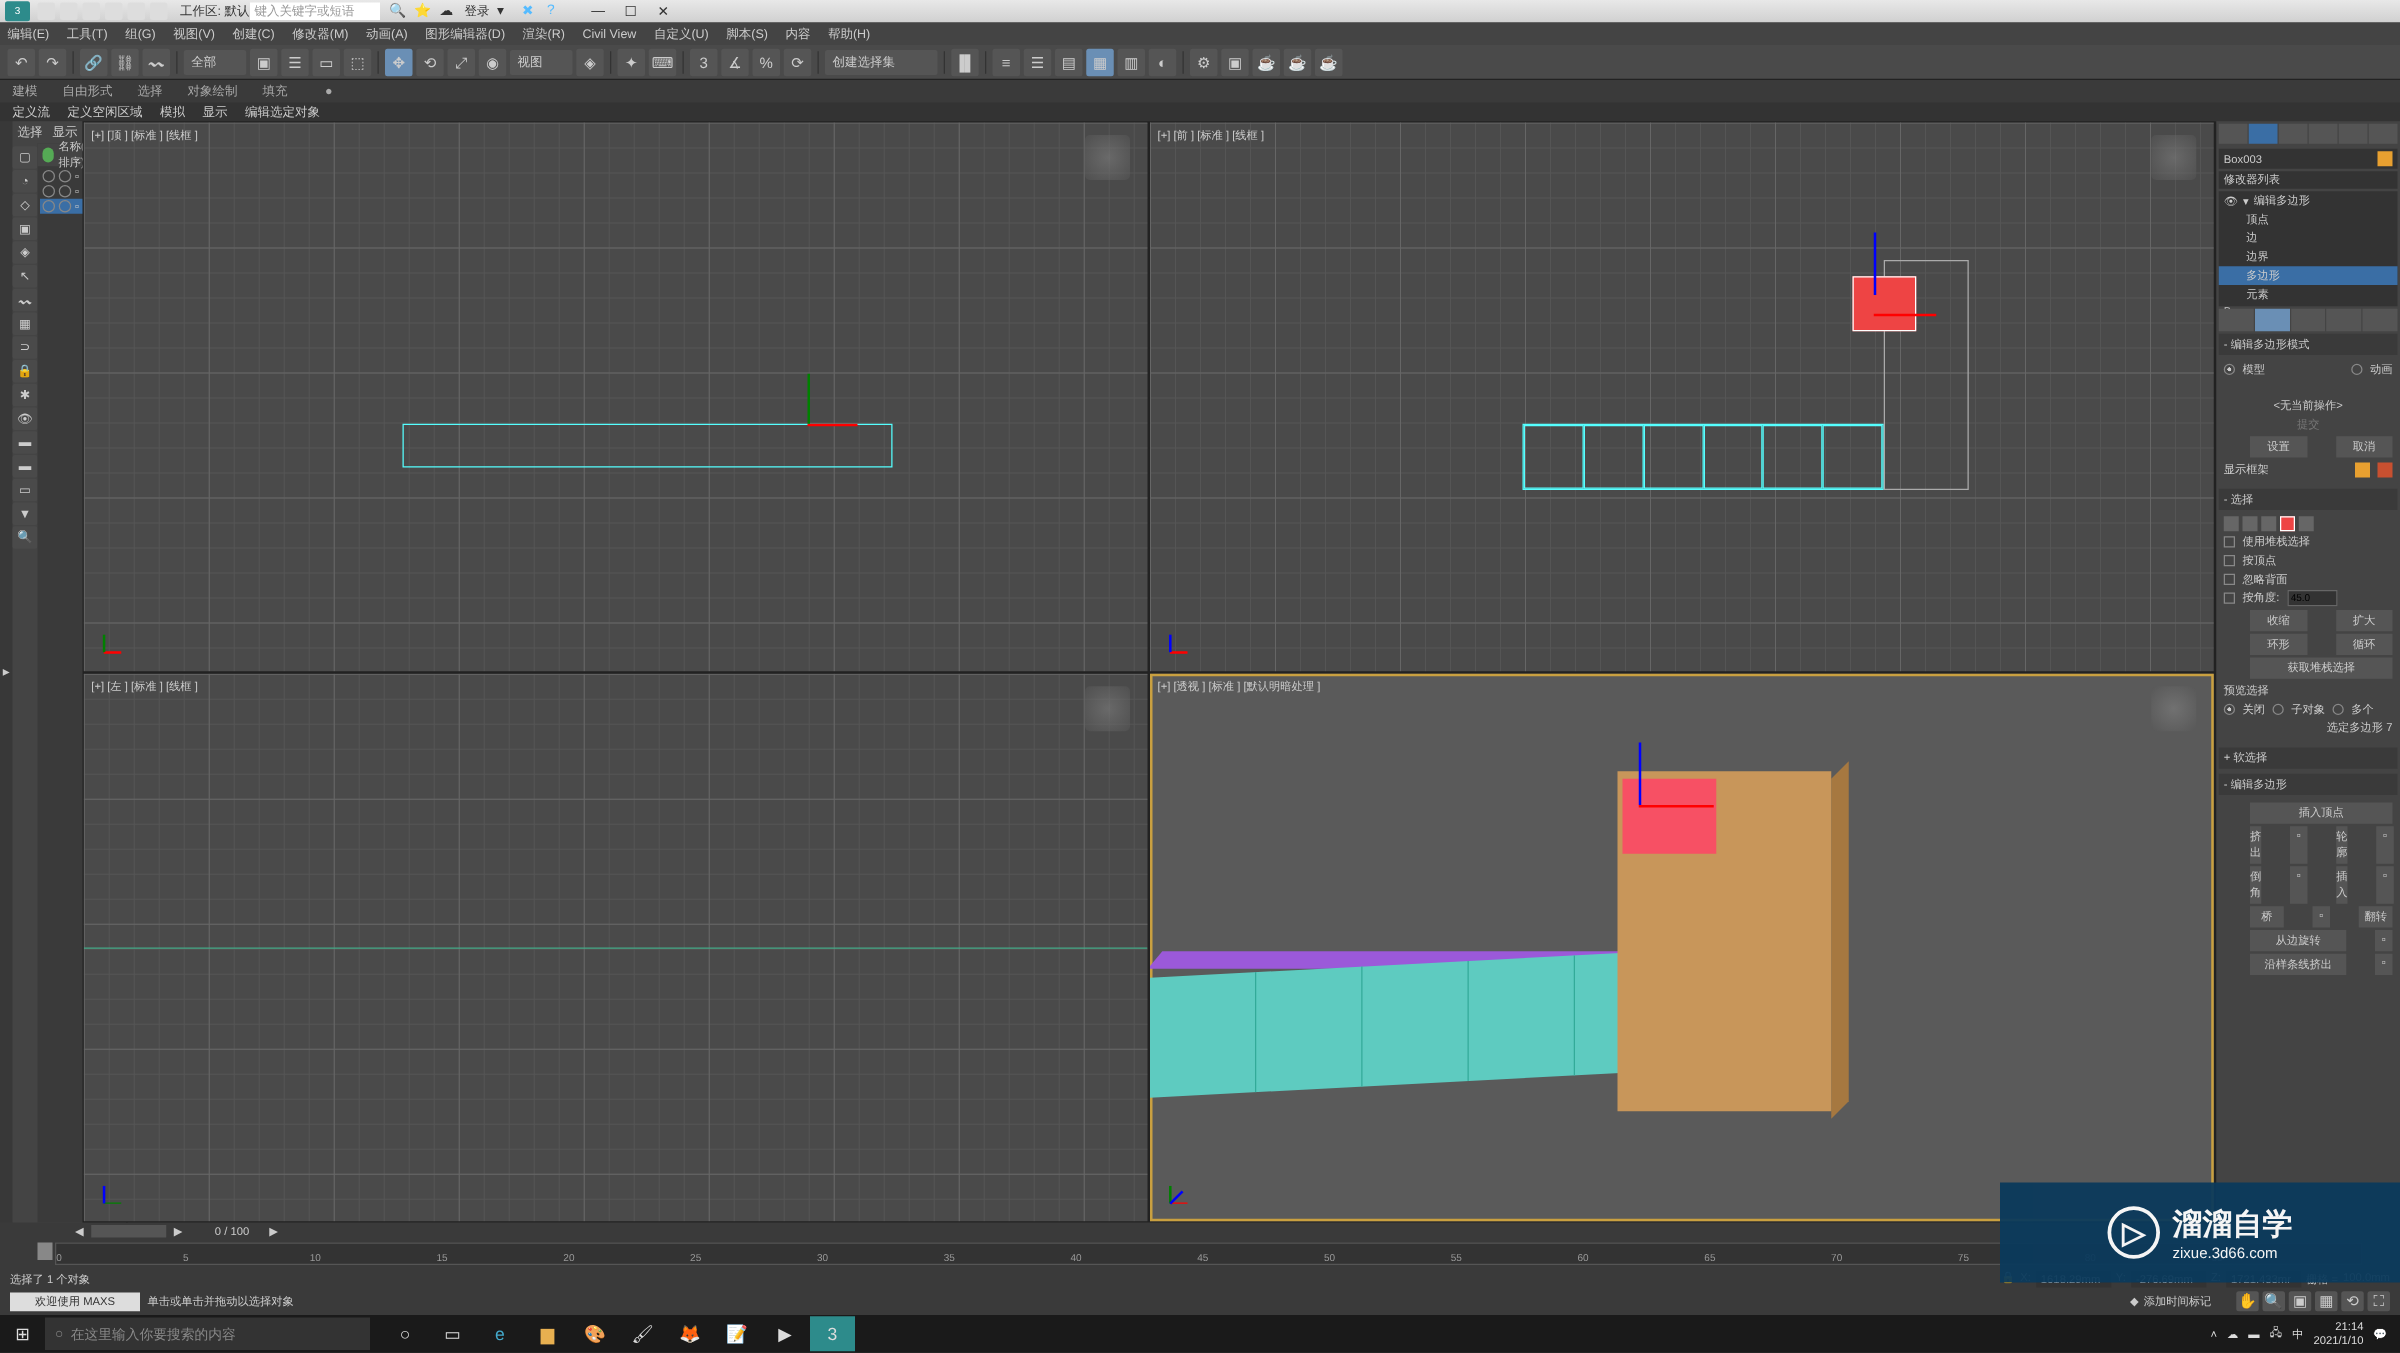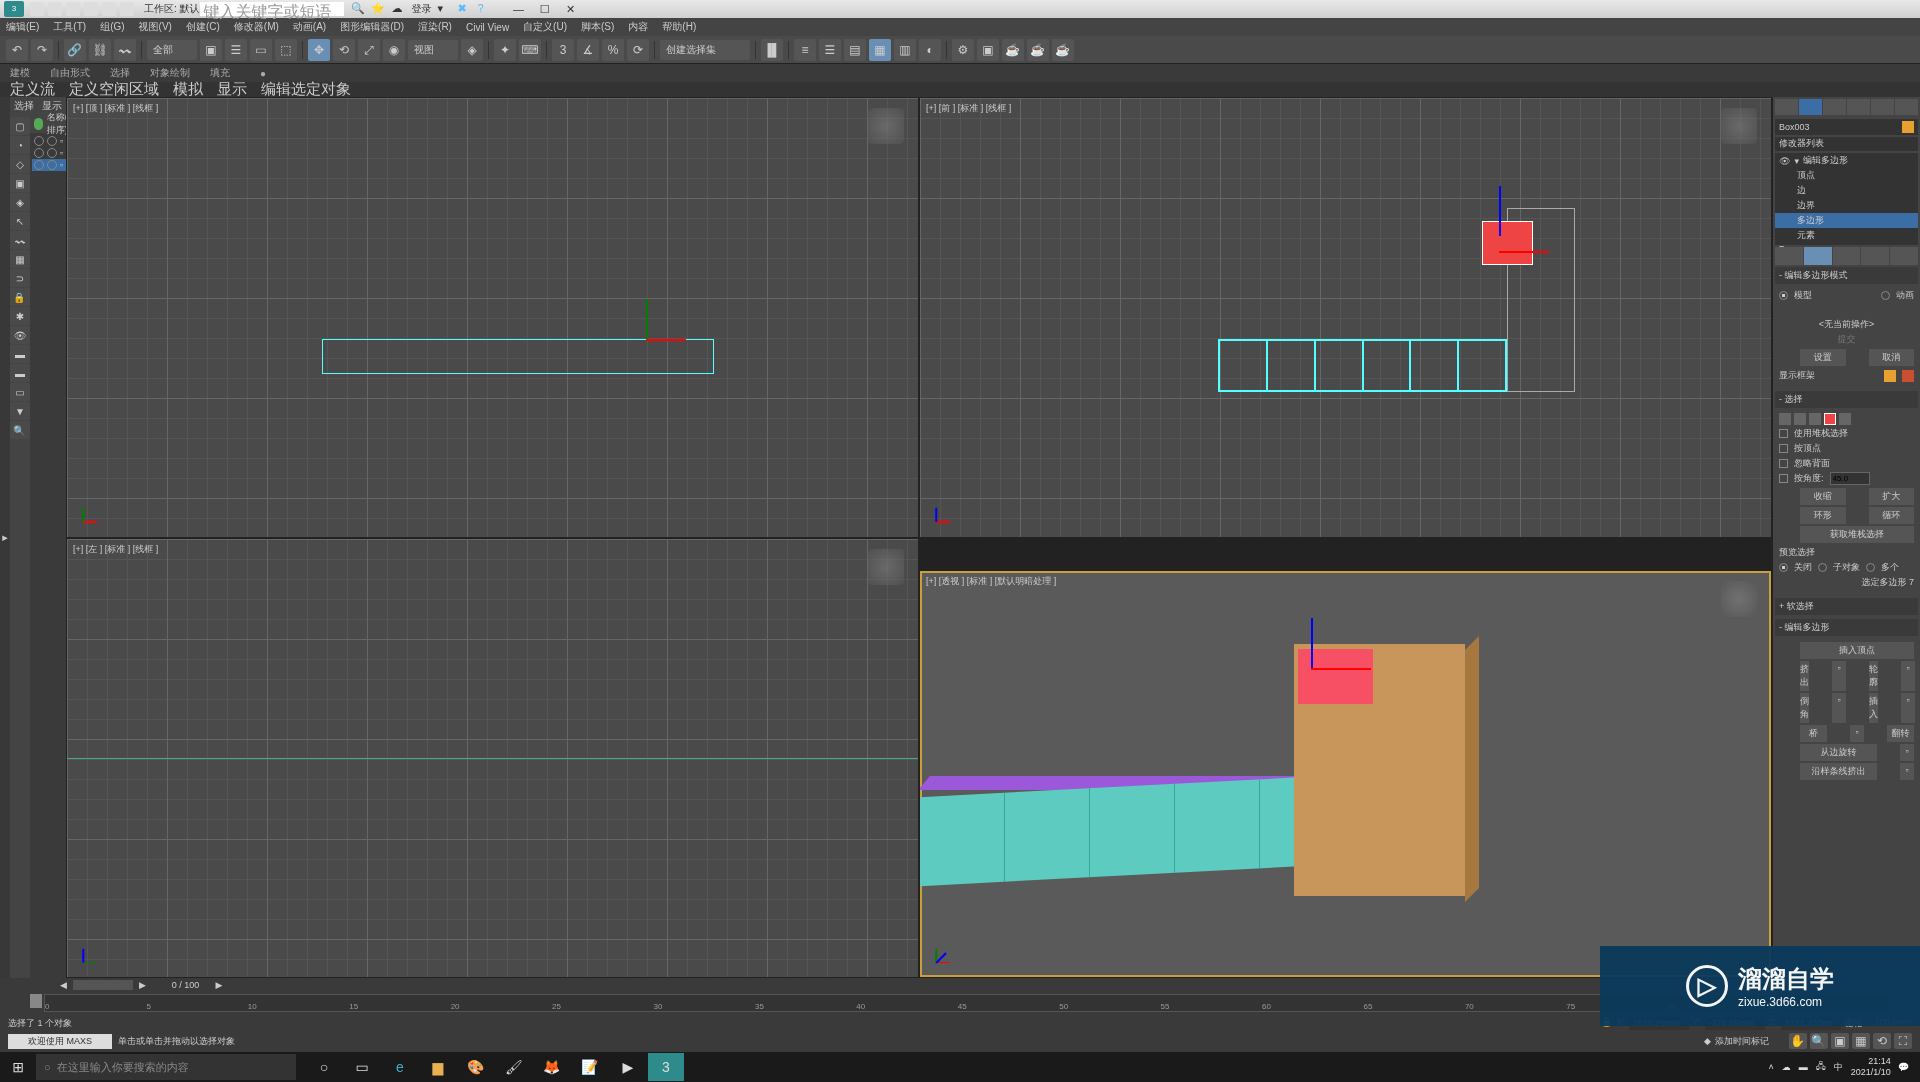--- a/index.html
+++ b/index.html
@@ -5,41 +5,41 @@
 * { margin: 0; padding: 0; box-sizing: border-box; font-family: "Microsoft YaHei", Arial, sans-serif; }
 body { background: #3a3a3a; color: #ccc; font-size: 11px; overflow: hidden; width: 1920px; height: 1082px; }
 
 
 .titlebar { height: 18px; background: linear-gradient(#e8e8e8,#d0d0d0); display: flex; align-items: center; padding: 0 4px; color: #333; }
 .titlebar .logo { width: 20px; height: 16px; background: #2d8b8b; color: #fff; font-size: 8px; text-align: center; line-height: 16px; border-radius: 2px; }
 .titlebar .qat { display: flex; gap: 4px; margin-left: 6px; }
 .titlebar .qat span { width: 14px; height: 14px; background: #ddd; border-radius: 2px; display: inline-block; }
 .titlebar .workspace { margin-left: 10px; font-size: 10px; }
 .titlebar .title { flex: 1; text-align: center; font-size: 11px; }
-.titlebar .search { width: 144px; height: 14px; background: #fff; font-size: 16px; padding: 0 4px; color: #999; }
+.titlebar .search { width: 104px; height: 14px; background: #fff; font-size: 10px; padding: 0 4px; color: #999; }
 .titlebar .rightbtns { display: flex; gap: 6px; margin-left: 8px; align-items: center; }
 .titlebar .rightbtns span { width: 14px; height: 14px; display: inline-block; }
 .titlebar .winbtns { display: flex; gap: 12px; margin-left: 20px; }
 .titlebar .winbtns span { width: 14px; text-align: center; }
 
 
 .menubar { height: 18px; background: #444; display: flex; padding: 0 6px; align-items: center; gap: 14px; font-size: 10px; }
 .menubar span { color: #ccc; }
 
 
 .maintoolbar { height: 28px; background: #4a4a4a; display: flex; align-items: center; padding: 0 6px; gap: 3px; border-bottom: 1px solid #222; }
 .tbtn { width: 22px; height: 22px; background: #555; border-radius: 2px; display: flex; align-items: center; justify-content: center; font-size: 12px; color: #ccc; }
 .tbtn.active { background: #6a8fb5; }
 .tsep { width: 1px; height: 18px; background: #333; margin: 0 2px; }
 .tdropdown { height: 20px; background: #555; padding: 0 6px; font-size: 10px; display: flex; align-items: center; border-radius: 2px; min-width: 50px; }
 
 
 .ribbontabs { height: 18px; background: #3a3a3a; display: flex; padding: 0 10px; gap: 20px; font-size: 10px; align-items: center; }
 .ribbontabs span { color: #aaa; }
-.subtabs { height: 15px; background: #333; display: flex; padding: 0 10px; gap: 14px; font-size: 15px; align-items: center; }
+.subtabs { height: 15px; background: #333; display: flex; padding: 0 10px; gap: 14px; font-size: 10px; align-items: center; }
 
 
 .main { display: flex; height: calc(100% - 18px - 18px - 28px - 18px - 15px - 38px - 22px - 22px - 22px); }
 
 
 .lefttb { width: 56px; background: #444; display: flex; flex-direction: column; }
 .lefttb-header { height: 18px; display: flex; font-size: 10px; }
 .lefttb-header span { flex: 1; text-align: center; padding-top: 2px; }
 .lefttb-body { flex: 1; display: flex; }
 .lefttb-col { width: 24px; display: flex; flex-direction: column; gap: 1px; padding: 2px 0; }
@@ -51,21 +51,21 @@
 .outline-header { height: 18px; background: #444; display: flex; align-items: center; padding: 0 4px; font-size: 9px; }
 .outline-header .ico { width: 12px; height: 12px; background: #5a5; border-radius: 6px; margin-right: 4px; }
 .outline-body { flex: 1; padding: 2px; }
 .outline-item { display: flex; align-items: center; gap: 3px; padding: 1px 2px; font-size: 9px; }
 .outline-item .eye { width: 10px; height: 10px; border: 1px solid #888; border-radius: 5px; }
 .outline-item.selected { background: #3a6ea5; }
 
 
 .viewports { flex: 1; display: grid; grid-template-columns: 1fr 1fr; grid-template-rows: 1fr 1fr; gap: 2px; background: #222; padding: 1px; }
 .viewport { background: #4a4a4a; position: relative; overflow: hidden; padding-left: 32px; }
-.viewport.active { outline: 2px solid #c9a040; outline-offset: -2px; margin-top: 32px; }
+.viewport.active { outline: 2px solid #c9a040; outline-offset: -2px; }
 .viewport .vplabel { position: absolute; top: 4px; left: 6px; font-size: 9px; color: #ccc; z-index: 10; }
 .viewport .vpcube { position: absolute; top: 10px; right: 14px; width: 36px; height: 36px; background: radial-gradient(#888,#555); border-radius: 4px; opacity: 0.5; }
 .viewport .grid { position: absolute; inset: 0; background-image: linear-gradient(#555 1px, transparent 1px), linear-gradient(90deg, #555 1px, transparent 1px); background-size: 20px 20px; }
 .viewport .gridbig { position: absolute; inset: 0; background-image: linear-gradient(#666 1px, transparent 1px), linear-gradient(90deg, #666 1px, transparent 1px); background-size: 100px 100px; }
 .viewport .axis { position: absolute; bottom: 10px; left: 12px; width: 24px; height: 24px; }
 .axis .ax { position: absolute; width: 14px; height: 1.5px; left: 4px; bottom: 4px; }
 .axis .x { background: red; }
 .axis .y { background: green; transform: rotate(-90deg); transform-origin: left; }
 .axis .z { background: blue; transform: rotate(-45deg); transform-origin: left; }
 

